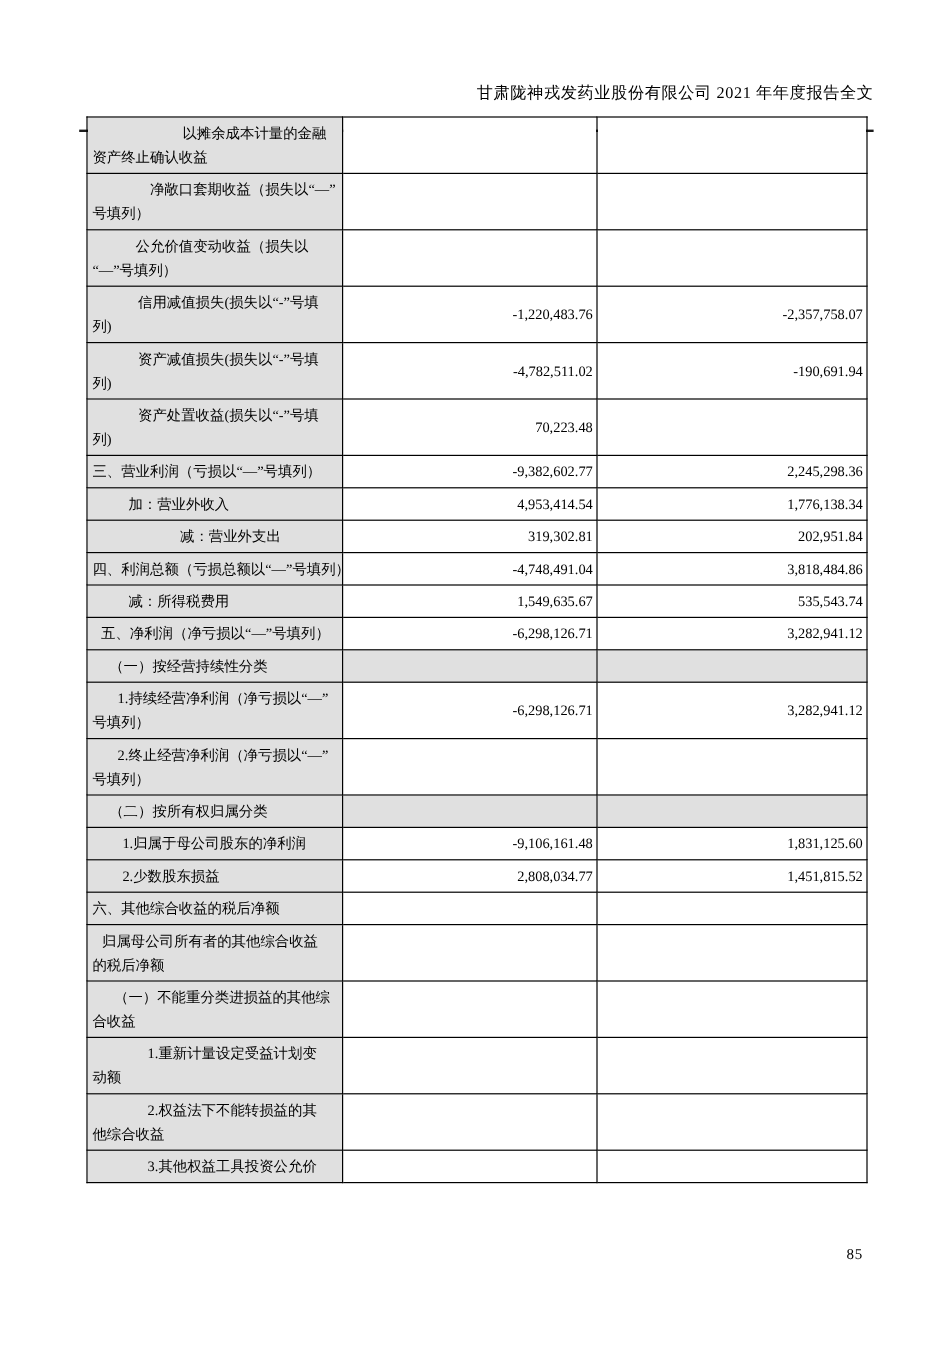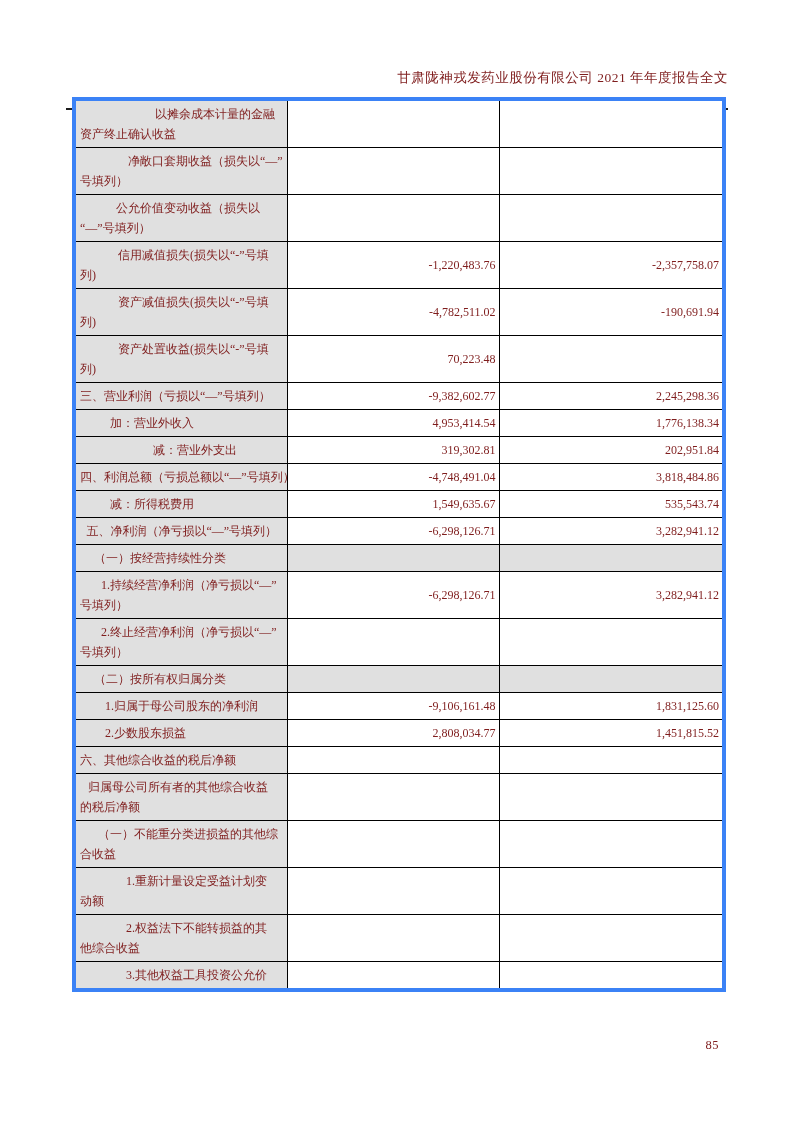--- a/index.html
+++ b/index.html
@@ -6,21 +6,21 @@
     margin: 0;
     padding: 0;
     background: #ffffff;
   }
   .page {
     position: relative;
     width: 793px;
     height: 1122px;
     background: #ffffff;
     font-family: "Liberation Serif", "DejaVu Serif", serif;
-    color: #7f1d1d;
+    color: #000000;
     overflow: hidden;
   }
   .header {
     position: absolute;
     top: 52px;
     left: 66px;
     width: 662px;
     text-align: right;
     font-size: 13.5px;
     line-height: 17px;
@@ -29,21 +29,21 @@
     letter-spacing: 0.5px;
     white-space: pre;
   }
   table.fin-table {
     position: absolute;
     top: 97px;
     left: 72px;
     width: 650px;
     border-collapse: collapse;
     table-layout: fixed;
-    border: 4px solid #3b82f6;
+    border: 1px solid #3b82f6;
   }
   table.fin-table col.c-label { width: 213px; }
   table.fin-table col.c-cur   { width: 212px; }
   table.fin-table col.c-pri   { width: 225px; }
   table.fin-table td {
     border: 1px solid #000;
     font-size: 12px;
     line-height: 20px;
     vertical-align: middle;
     padding: 3px 3px 3px 4px;

